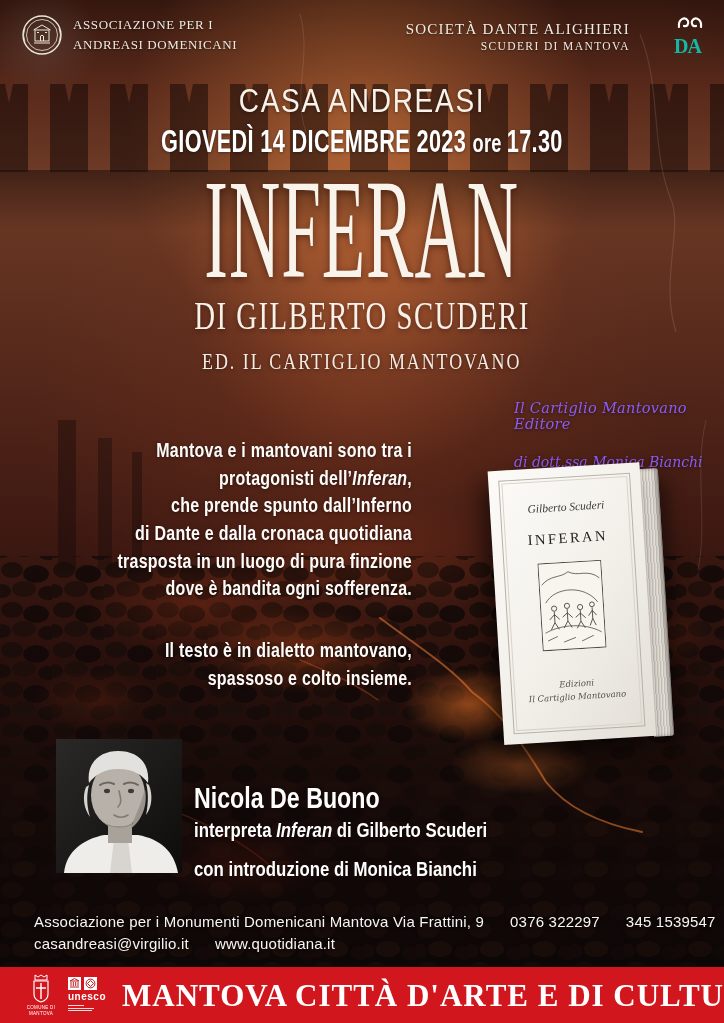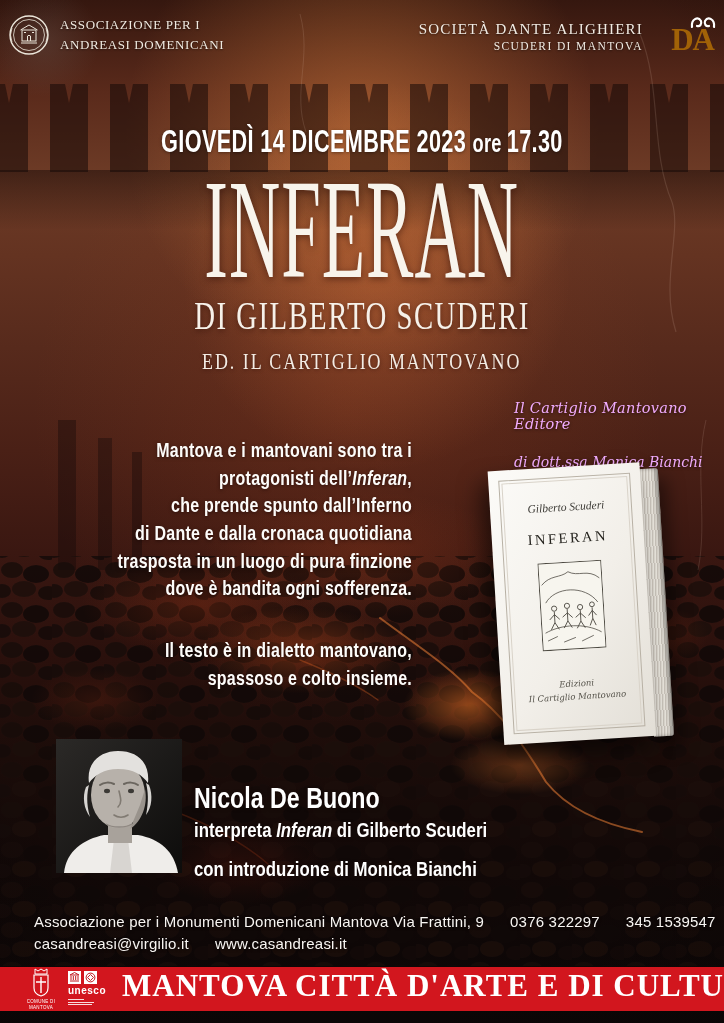--- a/index.html
+++ b/index.html
@@ -22,32 +22,32 @@
     radial-gradient(ellipse 100px 42px at 520px 765px, rgba(255,132,52,.32), transparent 70%),
     radial-gradient(ellipse 210px 85px at 360px 555px, rgba(192,72,30,.20), transparent 75%),
     radial-gradient(ellipse 92px 45px at 95px 700px, rgba(152,52,22,.20), transparent 70%),
     radial-gradient(ellipse 120px 55px at 240px 865px, rgba(130,32,18,.20), transparent 72%);}
   .bg-vignette{position:absolute;inset:0;background:
     radial-gradient(ellipse 125% 100% at 50% 42%, transparent 52%, rgba(8,4,4,.62) 100%);}
   .bg-svg{position:absolute;inset:0;}
 
   
   .header{position:absolute;top:14px;left:0;right:0;display:flex;
-    justify-content:space-between;align-items:flex-start;padding:0 8px;}
+    justify-content:space-between;align-items:flex-start;padding:0 21px;}
   .assoc{display:flex;align-items:center;gap:10px;}
   .assoc-name{font-family:"Liberation Serif",serif;font-size:13px;letter-spacing:.6px;
     line-height:1.55;color:#efe9e0;text-shadow:0 1px 2px rgba(0,0,0,.5);}
   .dante{display:flex;align-items:center;gap:21px;}
   .dante-name{text-align:right;font-family:"Liberation Serif",serif;color:#f1ebe3;
     text-shadow:0 1px 2px rgba(0,0,0,.5);}
   .dante-l1{font-size:15px;letter-spacing:1.2px;}
   .dante-l2{font-size:11.5px;letter-spacing:1.4px;margin-top:2px;}
   .da-logo{position:relative;width:52px;height:44px;font-family:"Liberation Serif",serif;}
-  .da-text{position:absolute;bottom:0;right:2px;font-size:31px;font-weight:700;
-    letter-spacing:-1px;color:#a16207;}
+  .da-text{position:absolute;bottom:0;right:2px;font-size:20px;font-weight:700;
+    letter-spacing:-1px;color:#14b8a6;}
   .da-laurel{position:absolute;top:0;right:0;}
 
   
   .venue{position:absolute;top:82px;width:100%;text-align:center;}
   .venue-inner{display:inline-block;font-size:33px;font-weight:400;letter-spacing:2px;
     color:#f8f2ea;transform:scaleX(.85);text-shadow:0 1px 4px rgba(0,0,0,.4);}
   .dateline{position:absolute;top:124px;width:100%;text-align:center;}
   .dateline-inner{display:inline-block;font-size:31px;font-weight:700;letter-spacing:.5px;
     color:#fff;transform:scaleX(.70);white-space:nowrap;text-shadow:0 1px 4px rgba(0,0,0,.4);}
   .ore{font-size:26px;margin:0 7px 0 9px;}
@@ -61,21 +61,21 @@
   .title-author-inner{display:inline-block;font-family:"Liberation Serif",serif;
     font-size:40px;letter-spacing:2px;color:#f6f1e9;transform:scaleX(.72);
     text-shadow:0 2px 6px rgba(40,10,5,.5);}
   .title-edition{position:absolute;top:350px;width:100%;text-align:center;line-height:1;}
   .title-edition-inner{display:inline-block;font-family:"Liberation Serif",serif;
     font-size:23px;letter-spacing:2.5px;color:#f3ece4;transform:scaleX(.78);
     text-shadow:0 1px 4px rgba(40,10,5,.5);}
 
   
   .pub-note{position:absolute;left:514px;top:400px;width:190px;
-    font-family:"DejaVu Serif",serif;font-style:italic;color:#f0abfc;
+    font-family:"DejaVu Serif",serif;font-style:italic;color:#8b5cf6;
     text-shadow:0 1px 3px rgba(0,0,0,.5);}
   .pub-note .l1{font-size:14.5px;letter-spacing:.3px;}
   .pub-note .l2{font-size:14px;margin-top:22px;}
 
   
   .book{position:absolute;left:496px;top:466px;width:170px;height:280px;
     transform:rotate(-3.5deg);}
   .book-pages{position:absolute;right:0;top:7px;width:20px;height:268px;border-radius:0 3px 3px 0;
     background:repeating-linear-gradient(90deg,#e9e5dd 0 1px,#c9c3ba 1px 2px,#ddd8cf 2px 3px);
     box-shadow:inset -3px 0 4px rgba(0,0,0,.35), 6px 10px 18px rgba(0,0,0,.5);}
@@ -109,22 +109,22 @@
   .presenter-role{font-size:21px;font-weight:700;line-height:26px;margin-top:3px;}
   .presenter-intro{font-size:21px;font-weight:700;line-height:26px;margin-top:13px;}
 
   
   .contacts{position:absolute;left:34px;top:911px;font-size:15px;letter-spacing:.2px;
     color:#f8f5f2;text-shadow:0 1px 3px rgba(0,0,0,.6);}
   .contacts .row{display:flex;gap:26px;line-height:22px;white-space:nowrap;}
   .contacts .row2{}
 
   
-  .banner{position:absolute;left:0;right:0;top:967px;height:44px;
-    display:flex;}
+  .banner{position:absolute;left:0;right:0;top:967px;height:56px;
+    display:flex;align-items:center;}
   .banner-logos{display:flex;align-items:center;gap:8px;margin-left:24px;}
   .comune{display:flex;flex-direction:column;align-items:center;width:34px;}
   .comune-label{font-size:4.5px;letter-spacing:.3px;color:#fff;text-align:center;
     line-height:1.3;margin-top:1px;}
   .unesco{display:flex;flex-direction:column;width:44px;margin-left:2px;}
   .unesco-squares{display:flex;gap:3px;}
   .unesco-sq{width:13px;height:13px;background:#fff;display:flex;align-items:center;
     justify-content:center;}
   .unesco-word{font-size:10px;font-weight:700;letter-spacing:.5px;color:#fff;
     line-height:12px;margin-top:1px;}
@@ -221,20 +221,23 @@
       </div>
       <div class="da-logo">
         <svg class="da-laurel" width="26" height="15" viewBox="0 0 26 15">
           <path d="M2,13 C1,5 8,2 11,7 C12,10 10,13 7,12 M24,13 C25,5 18,2 15,7 C14,10 16,13 19,12" stroke="#fff" stroke-width="2.2" fill="none" stroke-linecap="round"></path>
         </svg>
         <span class="da-text">DA</span>
       </div>
     </div>
   </div>
 
+  <div class="venue">
+    <span class="venue-inner">CASA ANDREASI</span>
+  </div>
   <div class="dateline">
     <span class="dateline-inner">
       <span>GIOVEDÌ 14 DICEMBRE 2023</span><span class="ore">ore</span><span>17.30</span>
     </span>
   </div>
 
   <div class="title-main">
     <span class="title-main-inner">INFERAN</span>
   </div>
   <div class="title-author">
@@ -328,21 +331,21 @@
   </div>
 
   <div class="contacts">
     <div class="row">
       <span>Associazione per i Monumenti Domenicani Mantova Via Frattini, 9</span>
       <span>0376 322297</span>
       <span>345 1539547</span>
     </div>
     <div class="row row2">
       <span>casandreasi@virgilio.it</span>
-      <span>www.casandreasi.it</span>
+      <span>www.quotidiana.it</span>
     </div>
   </div>
 
   <div class="banner" style="background: rgb(210, 22, 30);">
     <div class="banner-logos">
       <div class="comune">
         <svg width="20" height="30" viewBox="0 0 20 30">
           <path d="M4,1 L7,3 L10,1 L13,3 L16,1 L16,6 L4,6 Z" fill="none" stroke="#fff" stroke-width="1"></path>
           <path d="M3,7 L17,7 L17,20 Q17,26 10,28 Q3,26 3,20 Z" fill="none" stroke="#fff" stroke-width="1.2"></path>
           <path d="M10,9 L10,25 M5,14 L15,14" stroke="#fff" stroke-width="1.4"></path>

